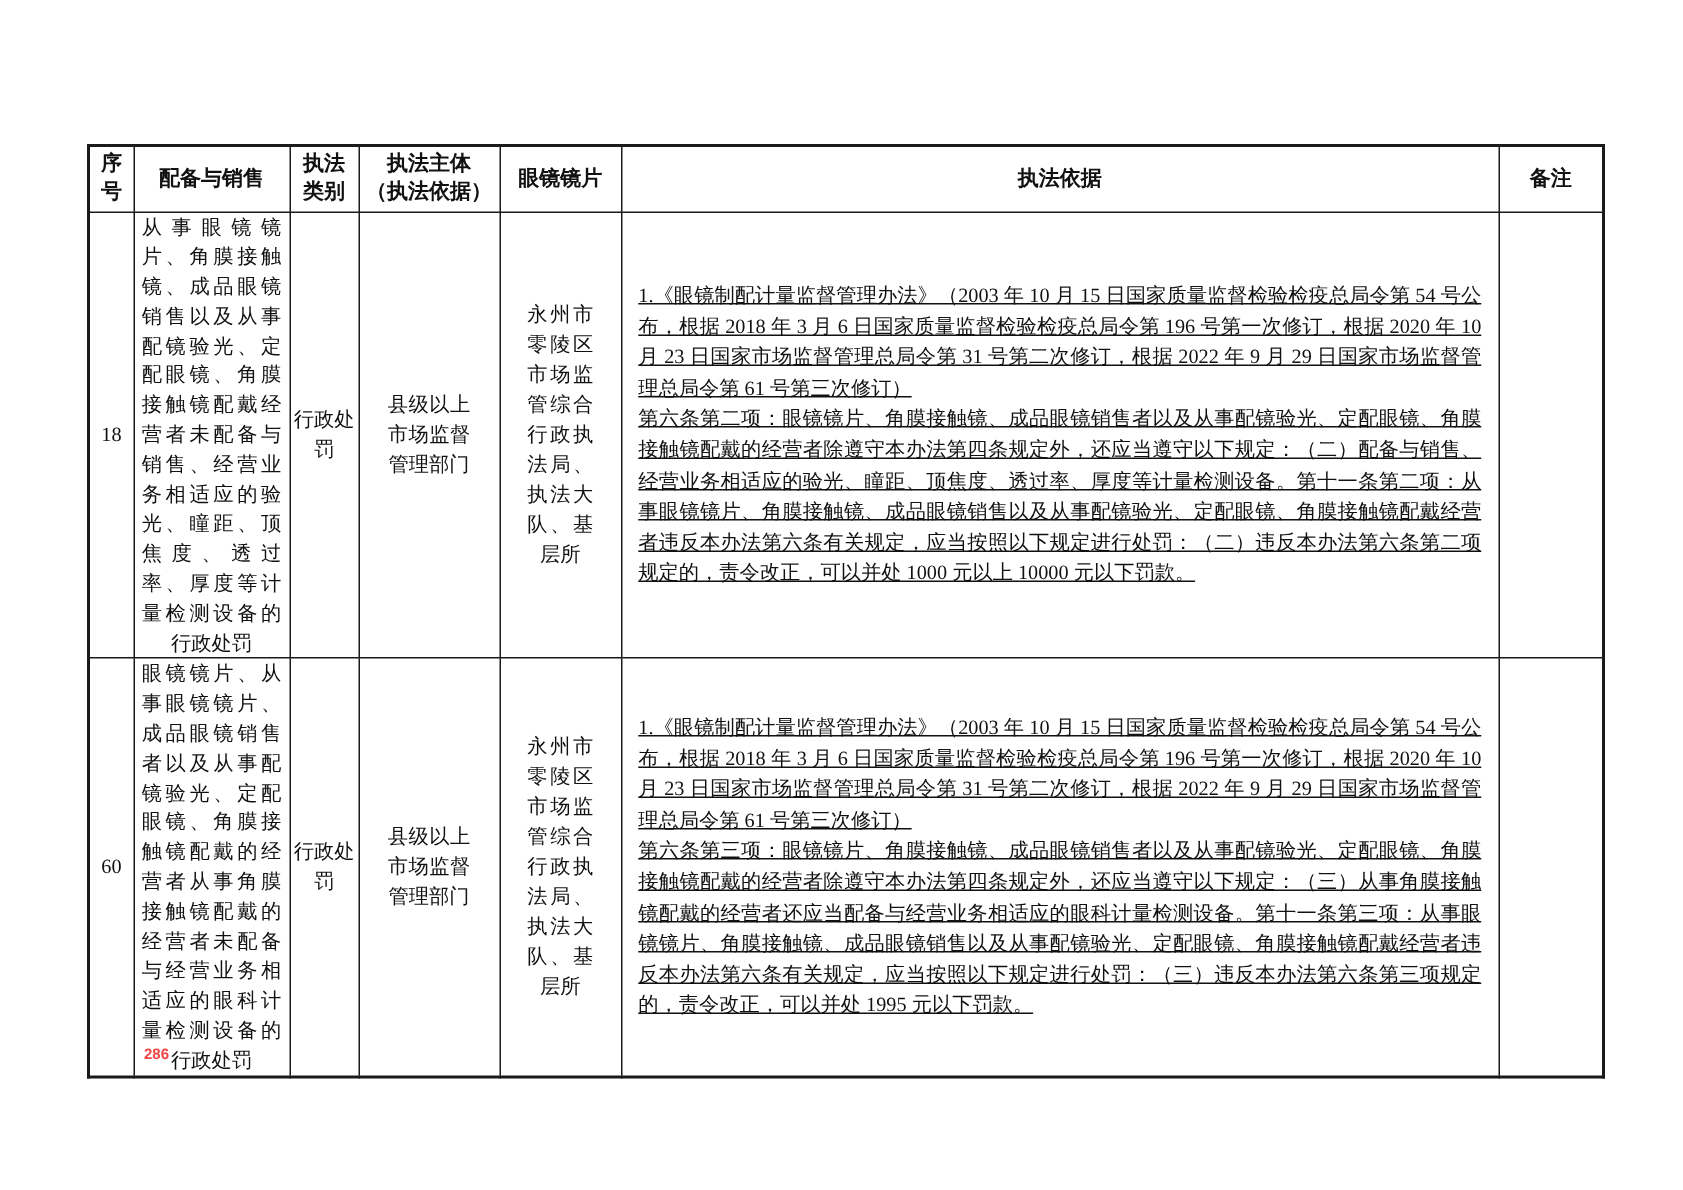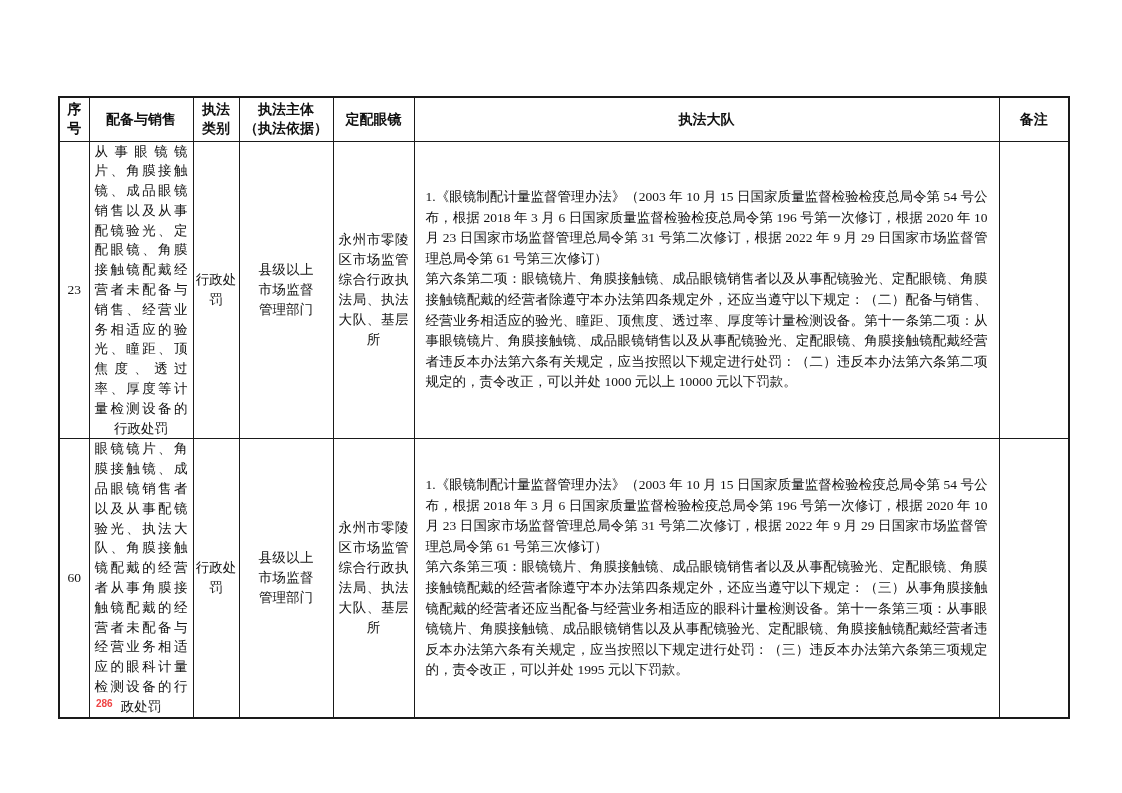--- a/index.html
+++ b/index.html
@@ -52,28 +52,29 @@
     text-align-last: center;
     line-height: 19.8px;
   }
   .cell-subject {
     padding: 0 19px;
     text-align: justify;
     text-align-last: center;
     line-height: 20px;
   }
   .cell-agency {
-    padding: 0 5px;
+    padding: 0 18px;
     text-align: justify;
     text-align-last: center;
     line-height: 20px;
   }
   .cell-basis {
     padding: 0 11px;
     font-size: 13.6px;
+    text-decoration: underline;
   }
   .cell-basis .basis-text {
     text-align: justify;
     line-height: 20.6px;
   }
   .cell-remark { padding: 0 3px; text-align: center; }
   .page-number {
     position: absolute;
     left: 96px; top: 698px;
     font-family: "Liberation Sans", "DejaVu Sans", sans-serif;
@@ -99,41 +100,41 @@
     </colgroup>
     <thead>
       <tr>
         <th>序
 号</th>
         <th>配备与销售</th>
         <th>执法
 类别</th>
         <th>执法主体
 （执法依据）</th>
-        <th>定配眼镜</th>
-        <th>执法大队</th>
+        <th>眼镜镜片</th>
+        <th>执法依据</th>
         <th>备注</th>
       </tr>
     </thead>
     <tbody>
       <tr class="row-0">
-        <td class="cell-index">23</td>
+        <td class="cell-index">18</td>
         <td class="cell-name">从事眼镜镜片、角膜接触镜、成品眼镜销售以及从事配镜验光、定配眼镜、角膜接触镜配戴经营者未配备与销售、经营业务相适应的验光、瞳距、顶焦度、透过率、厚度等计量检测设备的行政处罚</td>
         <td class="cell-category">行政处罚</td>
         <td class="cell-subject">县级以上市场监督管理部门</td>
         <td class="cell-agency">永州市零陵区市场监管综合行政执法局、执法大队、基层所</td>
         <td class="cell-basis">
           <div class="basis-text">1.《眼镜制配计量监督管理办法》（2003 年 10 月 15 日国家质量监督检验检疫总局令第 54 号公布，根据 2018 年 3 月 6 日国家质量监督检验检疫总局令第 196 号第一次修订，根据 2020 年 10 月 23 日国家市场监督管理总局令第 31 号第二次修订，根据 2022 年 9 月 29 日国家市场监督管理总局令第 61 号第三次修订）</div>
           <div class="basis-text">第六条第二项：眼镜镜片、角膜接触镜、成品眼镜销售者以及从事配镜验光、定配眼镜、角膜接触镜配戴的经营者除遵守本办法第四条规定外，还应当遵守以下规定：（二）配备与销售、经营业务相适应的验光、瞳距、顶焦度、透过率、厚度等计量检测设备。第十一条第二项：从事眼镜镜片、角膜接触镜、成品眼镜销售以及从事配镜验光、定配眼镜、角膜接触镜配戴经营者违反本办法第六条有关规定，应当按照以下规定进行处罚：（二）违反本办法第六条第二项规定的，责令改正，可以并处 1000 元以上 10000 元以下罚款。</div>
         </td>
         <td class="cell-remark"></td>
       </tr>
       <tr class="row-1">
         <td class="cell-index">60</td>
-        <td class="cell-name">眼镜镜片、角膜接触镜、成品眼镜销售者以及从事配镜验光、执法大队、角膜接触镜配戴的经营者从事角膜接触镜配戴的经营者未配备与经营业务相适应的眼科计量检测设备的行政处罚</td>
+        <td class="cell-name">眼镜镜片、从事眼镜镜片、成品眼镜销售者以及从事配镜验光、定配眼镜、角膜接触镜配戴的经营者从事角膜接触镜配戴的经营者未配备与经营业务相适应的眼科计量检测设备的行政处罚</td>
         <td class="cell-category">行政处罚</td>
         <td class="cell-subject">县级以上市场监督管理部门</td>
         <td class="cell-agency">永州市零陵区市场监管综合行政执法局、执法大队、基层所</td>
         <td class="cell-basis">
           <div class="basis-text">1.《眼镜制配计量监督管理办法》（2003 年 10 月 15 日国家质量监督检验检疫总局令第 54 号公布，根据 2018 年 3 月 6 日国家质量监督检验检疫总局令第 196 号第一次修订，根据 2020 年 10 月 23 日国家市场监督管理总局令第 31 号第二次修订，根据 2022 年 9 月 29 日国家市场监督管理总局令第 61 号第三次修订）</div>
           <div class="basis-text">第六条第三项：眼镜镜片、角膜接触镜、成品眼镜销售者以及从事配镜验光、定配眼镜、角膜接触镜配戴的经营者除遵守本办法第四条规定外，还应当遵守以下规定：（三）从事角膜接触镜配戴的经营者还应当配备与经营业务相适应的眼科计量检测设备。第十一条第三项：从事眼镜镜片、角膜接触镜、成品眼镜销售以及从事配镜验光、定配眼镜、角膜接触镜配戴经营者违反本办法第六条有关规定，应当按照以下规定进行处罚：（三）违反本办法第六条第三项规定的，责令改正，可以并处 1995 元以下罚款。</div>
         </td>
         <td class="cell-remark"></td>
       </tr>
     </tbody>

